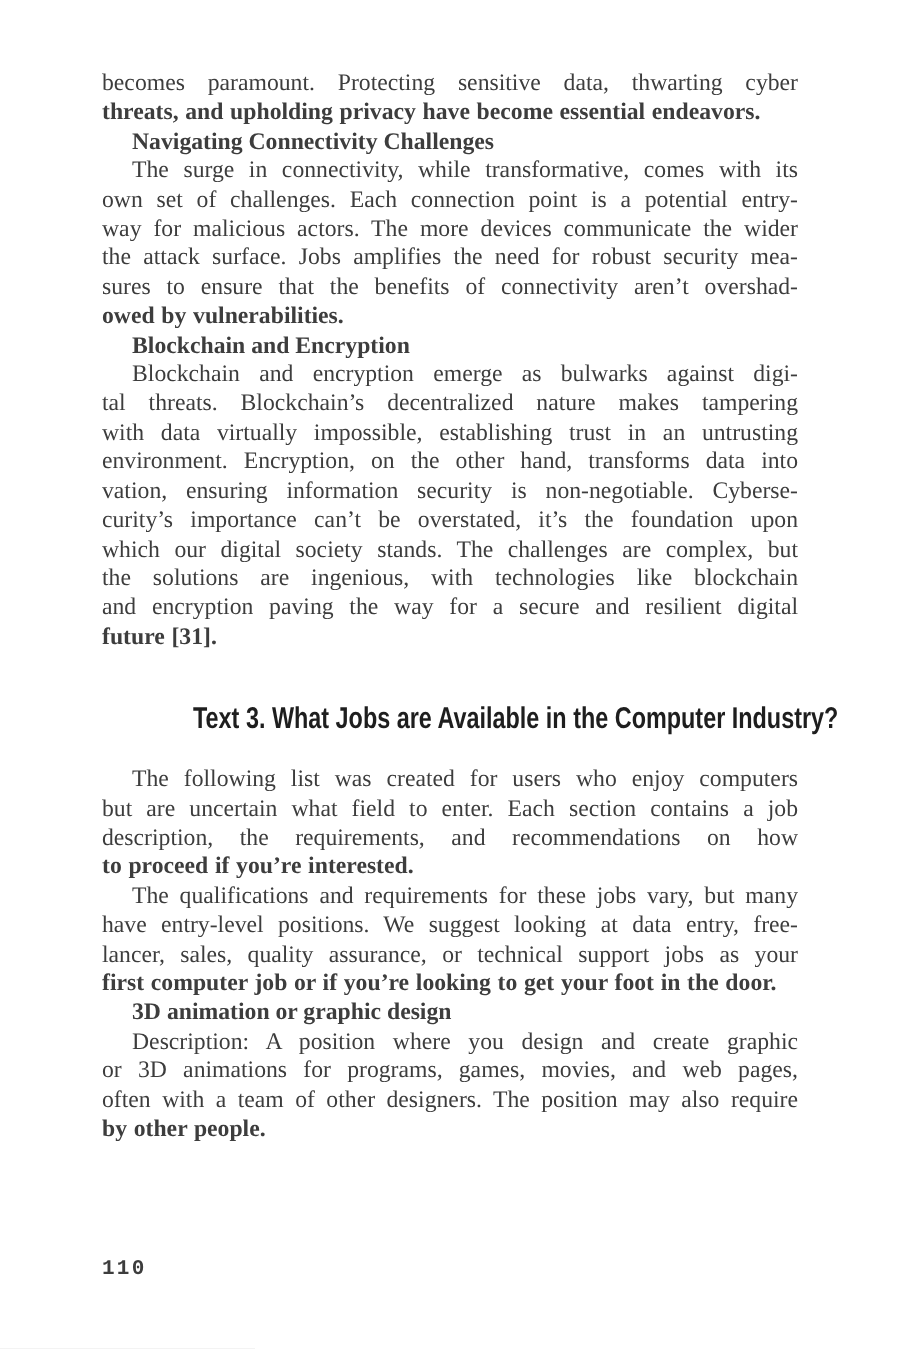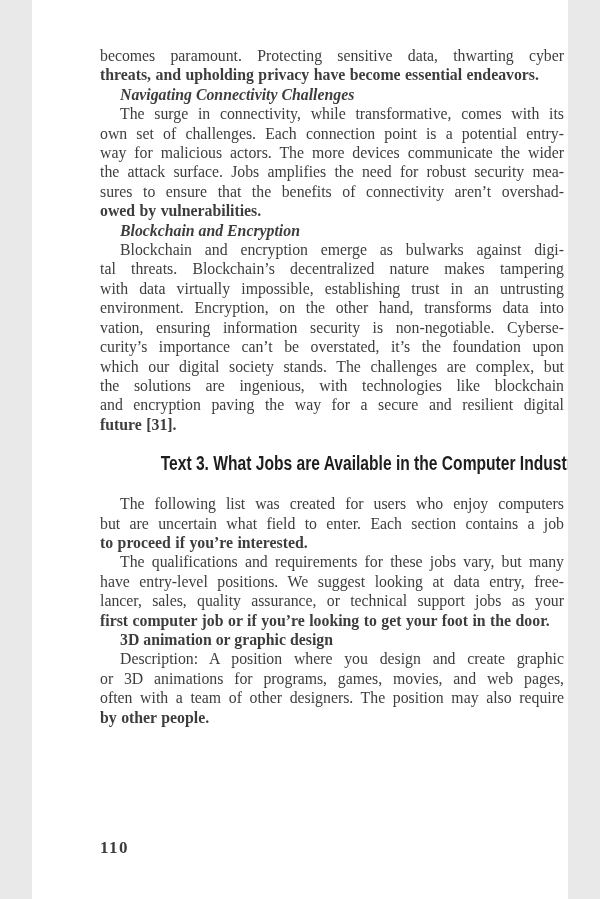--- a/index.html
+++ b/index.html
@@ -2,21 +2,21 @@
 <html style="--page-bg: #ffffff; --text-color: #3d3d3d; --title-color: #1e1e1e;"><head>
 <meta charset="utf-8">
 <style>
   html, body {
     margin: 0;
     padding: 0;
     background: #e9e9e9;
   }
   .page {
     position: relative;
-    width: 536px;
+    width: 600px;
     height: 899px;
     margin: 0 auto;
     background: var(--page-bg, #ffffff);
     overflow: hidden;
     font-family: "Liberation Serif", "DejaVu Serif", serif;
     color: var(--text-color, #3d3d3d);
   }
   .content {
     position: absolute;
     left: 68px;
@@ -38,44 +38,44 @@
   }
   .line.indent {
     text-indent: 20px;
   }
   .subheading {
     font-size: 15.8px;
     line-height: 19.4px;
     padding-left: 20px;
     font-weight: bold;
   }
-  .subheading.italic { font-style: italic; }
+  .subheading.italic { }
   .section-title {
-    margin-top: 16px;
+    margin-top: 32px;
     margin-bottom: 16px;
     line-height: 26px;
     text-align: center;
     white-space: nowrap;
     color: var(--title-color, #1e1e1e);
   }
   .section-title .scale {
     display: inline-block;
     transform: scaleX(0.78);
     transform-origin: 50% 50%;
     font-family: "Liberation Sans", "DejaVu Sans", sans-serif;
     font-weight: bold;
     font-size: 20px;
   }
   .page-number {
     position: absolute;
     left: 68px;
     top: 838px;
-    font-family: Liberation Serif, serif;
+    font-family: Liberation Mono, monospace;
     font-weight: bold;
-    font-size: 17px;
+    font-size: 14px;
     letter-spacing: 1.5px;
     color: var(--text-color, #3d3d3d);
     text-align: right;
   }
 </style>
 </head>
 <body>
 
 <div class="page">
   <div class="content">
@@ -104,20 +104,21 @@
         <div class="line">curity’s importance can’t be overstated, it’s the foundation upon</div>
         <div class="line">which our digital society stands. The challenges are complex, but</div>
         <div class="line">the solutions are ingenious, with technologies like blockchain</div>
         <div class="line">and encryption paving the way for a secure and resilient digital</div>
         <div class="line last">future [31].</div>
       </div>
       <div class="section-title"><span class="scale">Text 3. What Jobs are Available in the Computer Industry?</span></div>
       <div class="para">
         <div class="line indent">The following list was created for users who enjoy computers</div>
         <div class="line">but are uncertain what field to enter. Each section contains a job</div>
+        <div class="line">description, the requirements, and recommendations on how</div>
         <div class="line last">to proceed if you’re interested.</div>
       </div>
       <div class="para">
         <div class="line indent">The qualifications and requirements for these jobs vary, but many</div>
         <div class="line">have entry-level positions. We suggest looking at data entry, free-</div>
         <div class="line">lancer, sales, quality assurance, or technical support jobs as your</div>
         <div class="line last">first computer job or if you’re looking to get your foot in the door.</div>
       </div>
       <div class="subheading">3D animation or graphic design</div>
       <div class="para">

